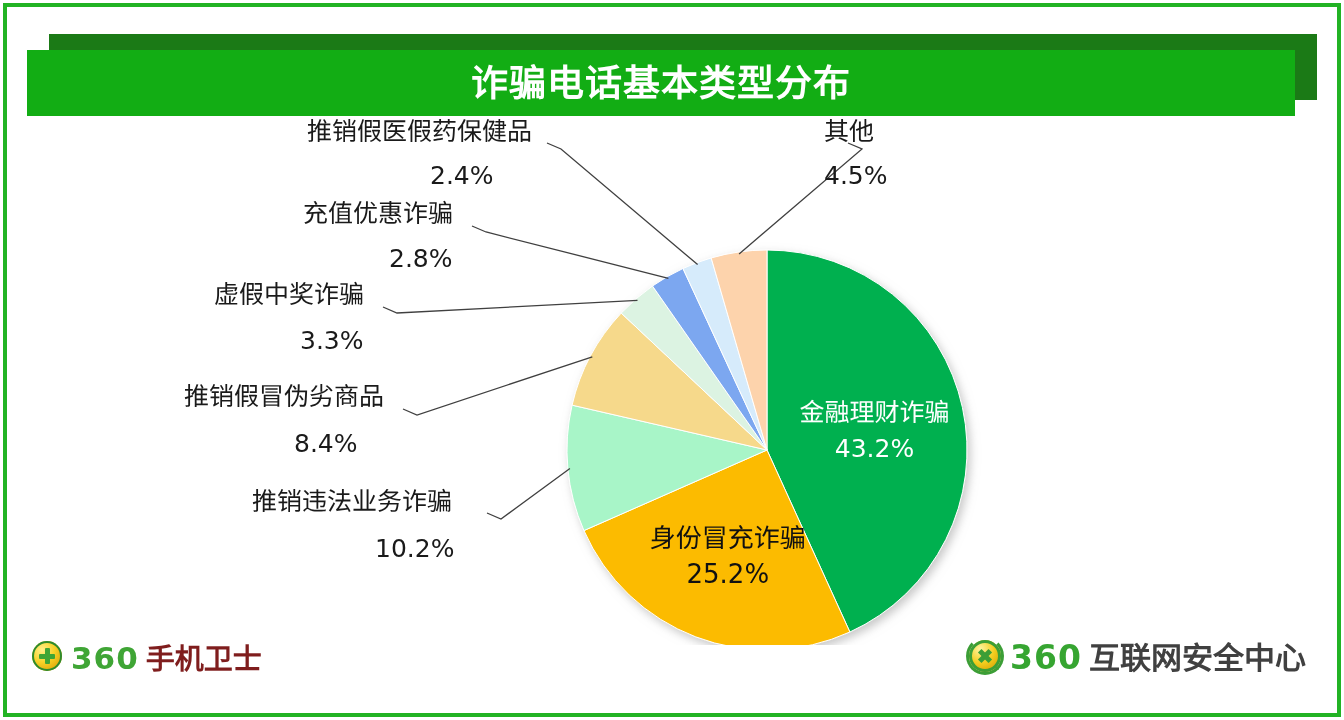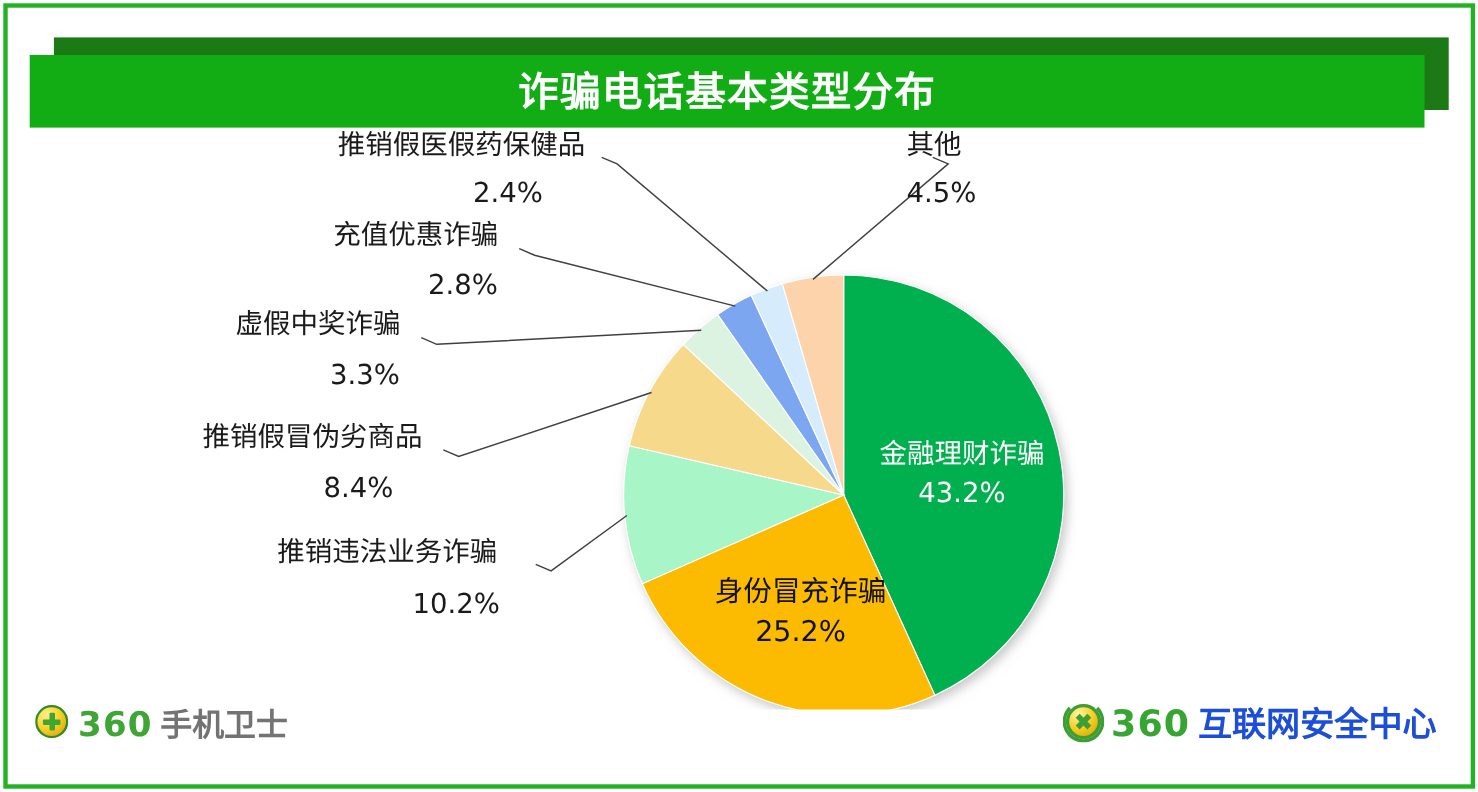--- a/index.html
+++ b/index.html
@@ -174,26 +174,26 @@
   .logo-num {
     font-family: "DejaVu Sans", "Liberation Sans", sans-serif;
     font-size: 31px;
     font-weight: bold;
     color: #3FA535;
     letter-spacing: 1px;
   }
   .logo-cn {
     font-size: 29px;
     font-weight: bold;
-    color: #737373;
+    color: #7f1d1d;
     margin-left: 7px;
     letter-spacing: 0px;
   }
   .logo-right .logo-num { color: #36A531; font-size: 33px; }
-  .logo-right .logo-cn  { color: #1d4ed8; font-size: 31px; }
+  .logo-right .logo-cn  { color: #404040; font-size: 31px; }
 
   
   .lbl-cn   { font-family: "DejaVu Sans", "Liberation Sans", sans-serif; font-size: 25px; fill: #1a1a1a; }
   .lbl-pct  { font-family: "DejaVu Sans", "Liberation Sans", sans-serif; font-size: 25px; fill: #1a1a1a; }
   .inlbl-w  { font-family: "DejaVu Sans", "Liberation Sans", sans-serif; font-size: 25px; fill: #ffffff; }
   .inlbl-b  { font-family: "DejaVu Sans", "Liberation Sans", sans-serif; font-size: 26px; fill: #111111; }
   .leader   { stroke: #404040; stroke-width: 1.3; fill: none; }
 </style>
 </head>
 <body>

